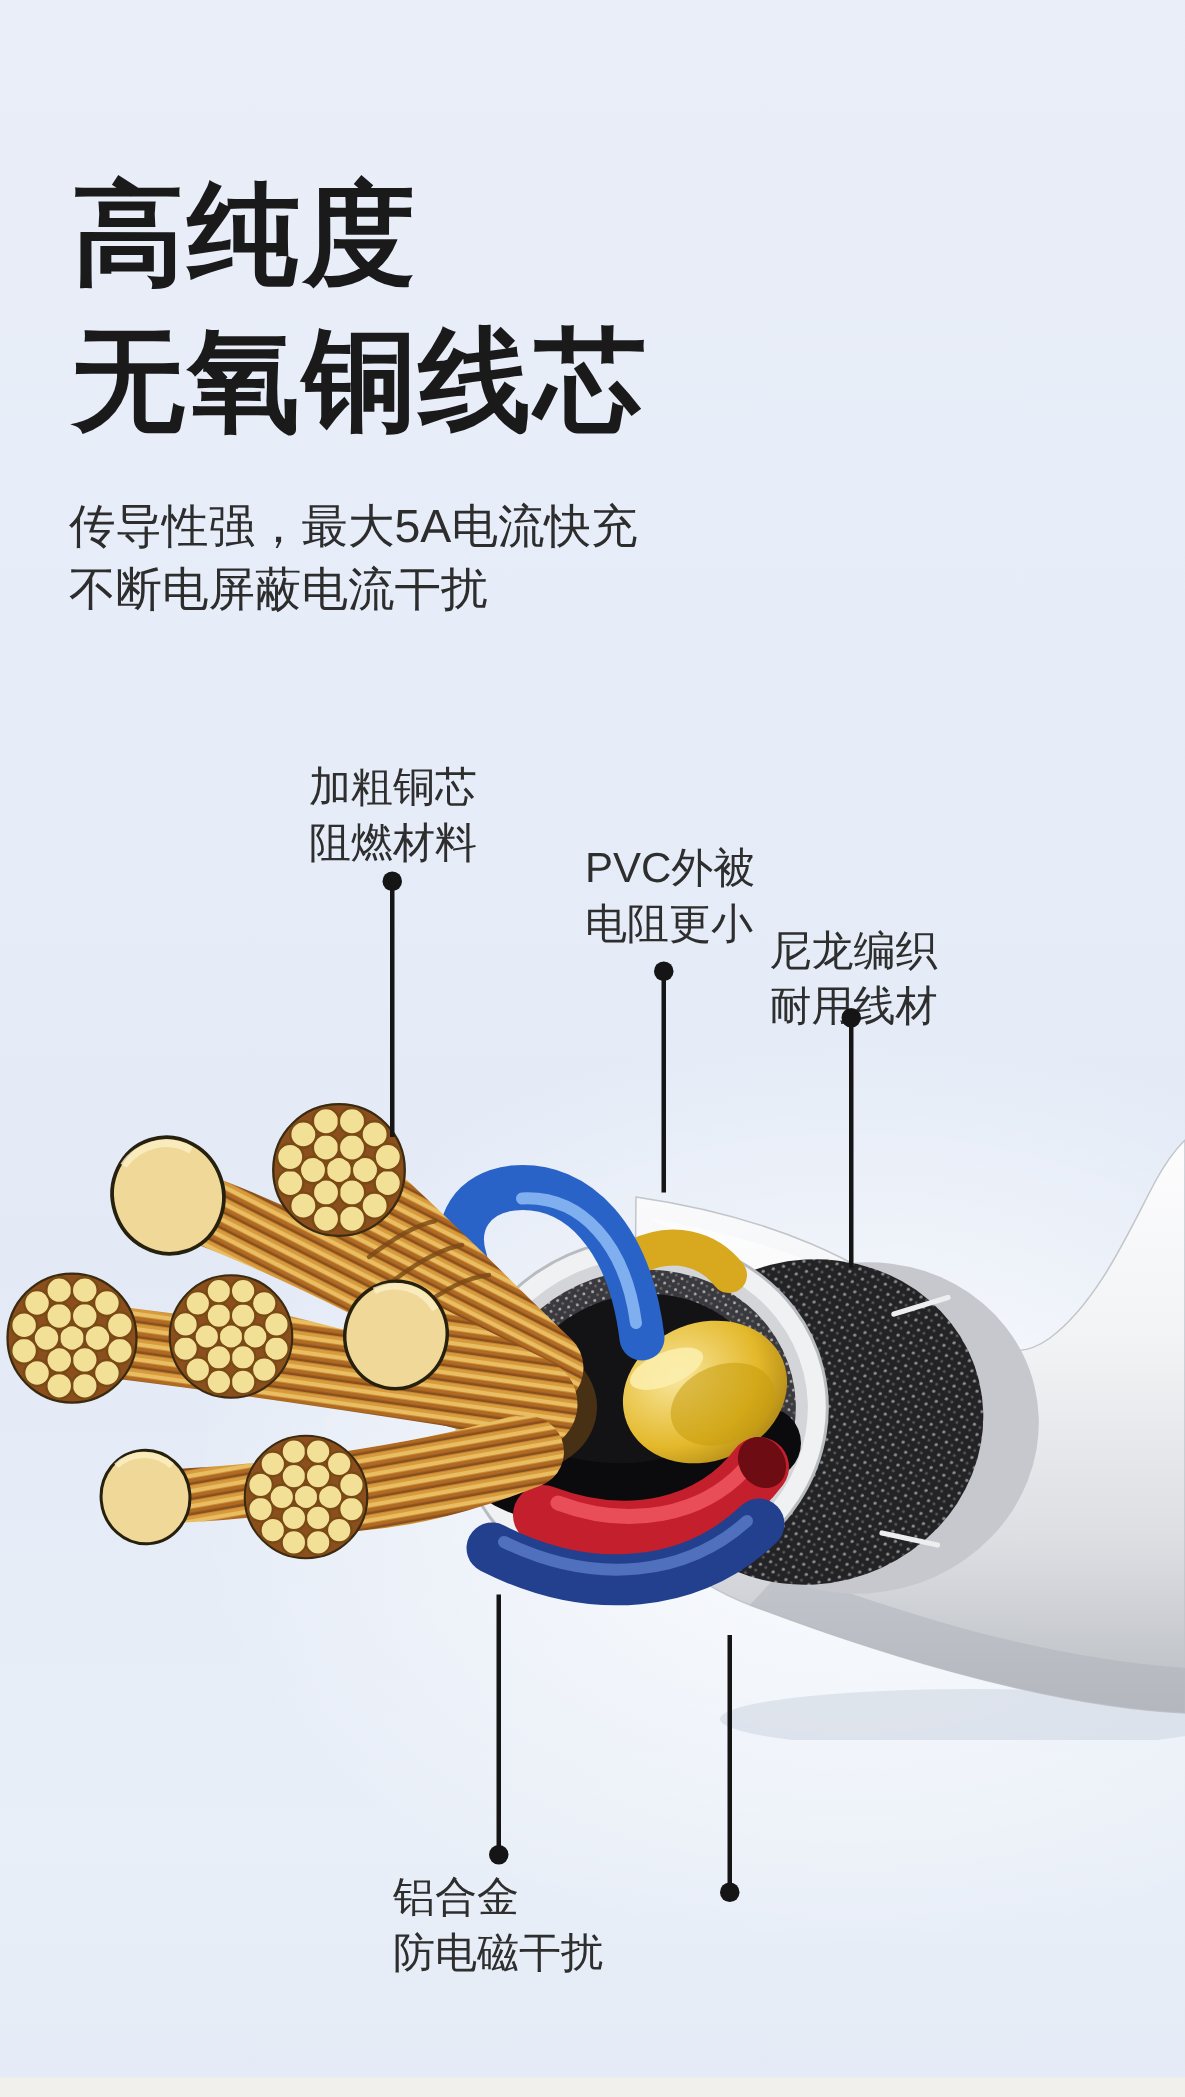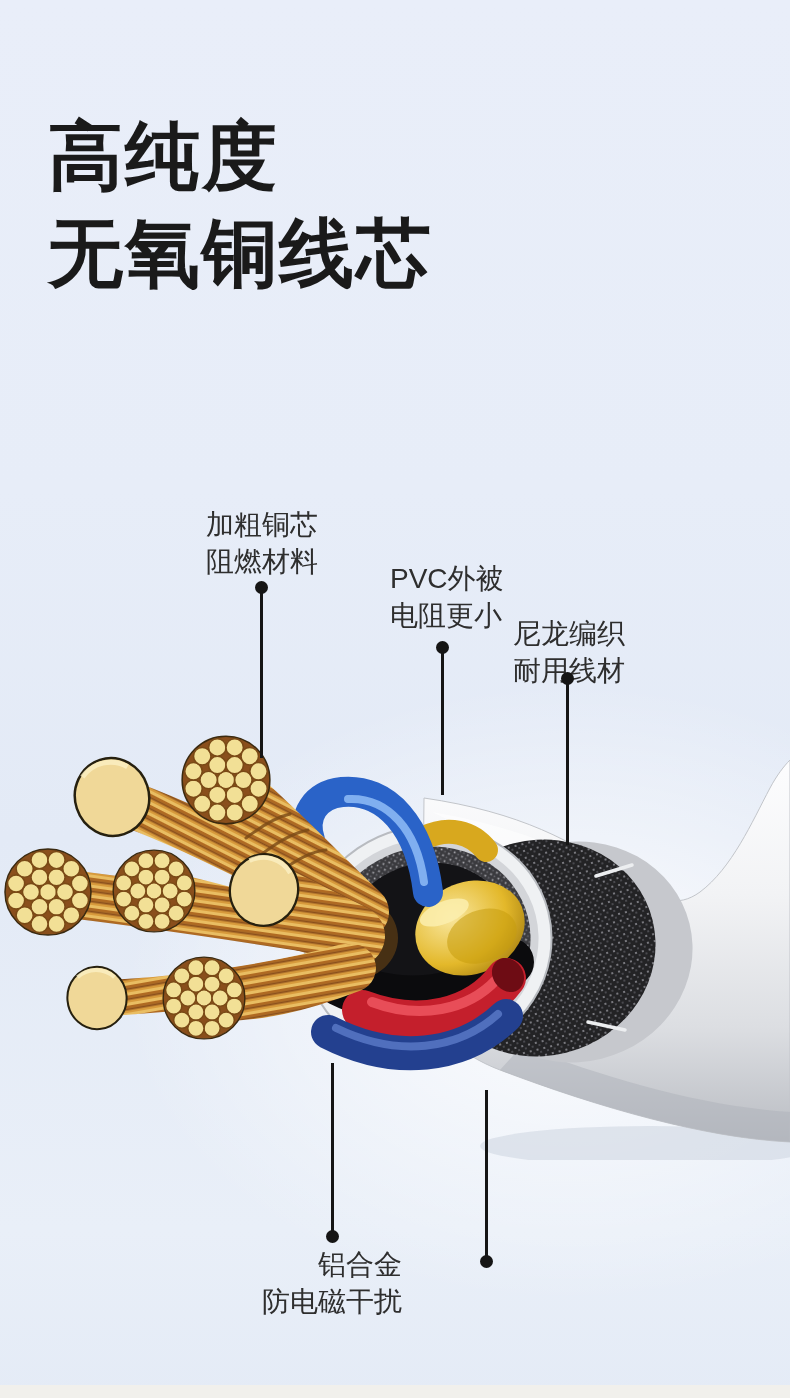--- a/index.html
+++ b/index.html
@@ -22,36 +22,40 @@
   .subtitle{
     position:absolute;left:46px;top:330px;
     font-size:31px;line-height:42px;color:#2d2d2d;white-space:nowrap;
   }
   .subtitle span{display:block;}
   .callout{
     position:absolute;
     font-size:28px;line-height:37px;color:#2e2e2e;white-space:nowrap;
   }
   .callout span{display:block;}
-  .callout.center{transform:translateX(-50%);text-align:right;}
+  .callout.center{transform:translateX(-50%);text-align:left;}
   .lead{position:absolute;width:3px;background:#151515;}
   .dot{position:absolute;width:13px;height:13px;border-radius:50%;background:#151515;}
   .cable-svg{position:absolute;left:0;top:680px;width:790px;height:480px;}
   .bottom-strip{position:absolute;left:0;bottom:0;width:790px;height:13px;background:#f1f0ec;}
 </style>
 </head>
 <body>
 
 <div class="page">
 
   <div class="title">
     <span>高纯度</span>
     <span>无氧铜线芯</span>
   </div>
 
+  <div class="subtitle">
+    <span>传导性强，最大5A电流快充</span>
+    <span>不断电屏蔽电流干扰</span>
+  </div>
 
   <svg class="cable-svg" viewBox="0 0 790 480" aria-hidden="true">
     <defs>
       <linearGradient id="cableGrad" x1="0" y1="0" x2="0" y2="1">
         <stop offset="0" stop-color="#fdfdfe"></stop>
         <stop offset="0.35" stop-color="#f2f3f5"></stop>
         <stop offset="0.7" stop-color="#dcdee2"></stop>
         <stop offset="1" stop-color="#b9bcc2"></stop>
       </linearGradient>
       <radialGradient id="goldGrad" cx="0.38" cy="0.32" r="0.9">

